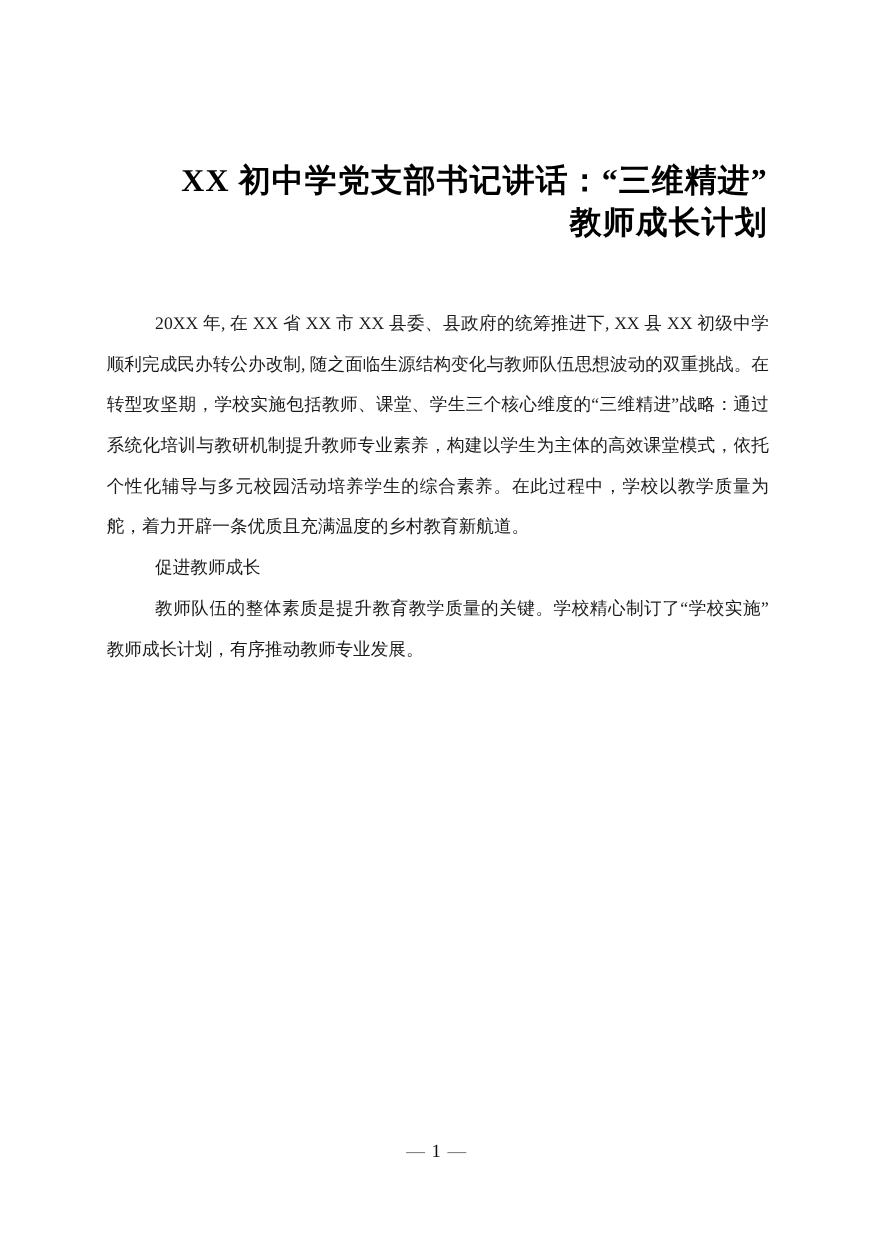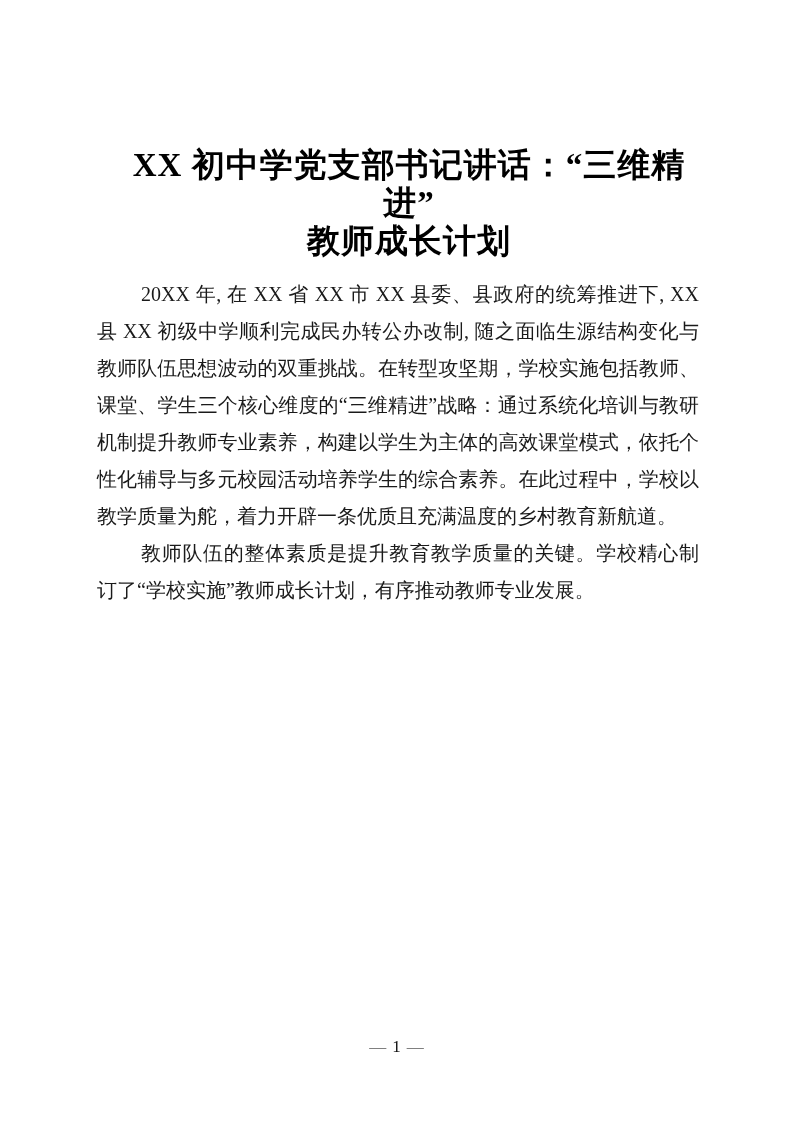--- a/index.html
+++ b/index.html
@@ -9,35 +9,35 @@
     width: 793px;
     height: 1122px;
     background: #ffffff;
     color: #000000;
     font-family: "Liberation Serif", "DejaVu Serif", serif;
     overflow: hidden;
   }
   .doc-title {
     position: absolute;
     top: 146px;
-    left: 108px;
+    left: 96px;
     width: 602px;
-    text-align: center;
+    text-align: right;
     font-weight: bold;
-    font-size: 33px;
+    font-size: 29px;
     line-height: 38px;
     letter-spacing: 1px;
     color: #000000;
   }
   .doc-body {
     position: absolute;
     top: 276px;
     left: 97px;
     width: 602px;
-    font-size: 20px;
+    font-size: 16px;
     line-height: 37px;
     text-align: justify;
     text-justify: inter-ideograph;
     color: #1a1a1a;
   }
   .doc-body p { margin: 0; }
   .doc-body p.indent { text-indent: 44px; }
   .page-footer {
     position: absolute;
     top: 1036px;
@@ -56,20 +56,21 @@
 
 <div class="page">
 
   <h1 class="doc-title">
     <div>XX 初中学党支部书记讲话：“三维精进”</div>
     <div>教师成长计划</div>
   </h1>
 
   <div class="doc-body">
     <p class="indent">20XX 年, 在 XX 省 XX 市 XX 县委、县政府的统筹推进下, XX 县 XX 初级中学顺利完成民办转公办改制, 随之面临生源结构变化与教师队伍思想波动的双重挑战。在转型攻坚期，学校实施包括教师、课堂、学生三个核心维度的“三维精进”战略：通过系统化培训与教研机制提升教师专业素养，构建以学生为主体的高效课堂模式，依托个性化辅导与多元校园活动培养学生的综合素养。在此过程中，学校以教学质量为舵，着力开辟一条优质且充满温度的乡村教育新航道。</p>
+    <p class="indent">促进教师成长</p>
     <p class="indent">教师队伍的整体素质是提升教育教学质量的关键。学校精心制订了“学校实施”教师成长计划，有序推动教师专业发展。</p>
   </div>
 
   <div class="page-footer">
     <span class="dash">—</span><span class="num">1</span><span class="dash">—</span>
   </div>
 
 </div>
 
 </body></html>

